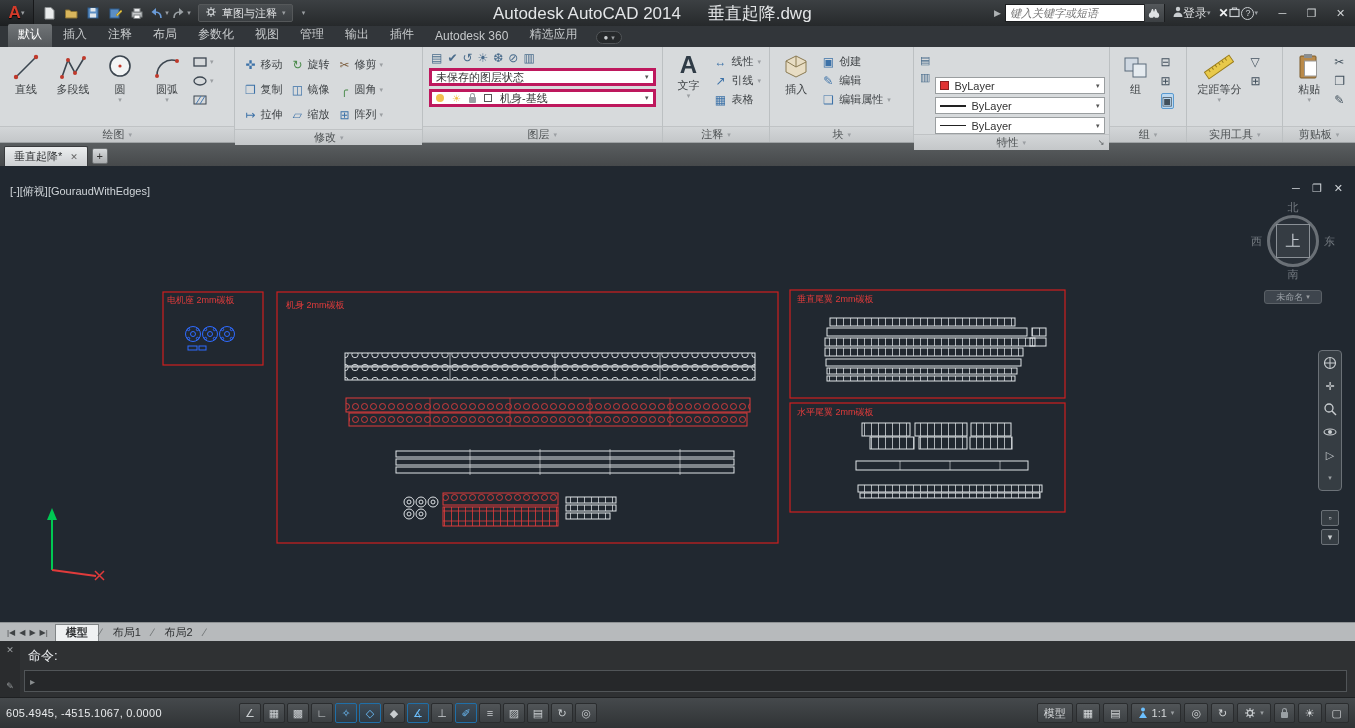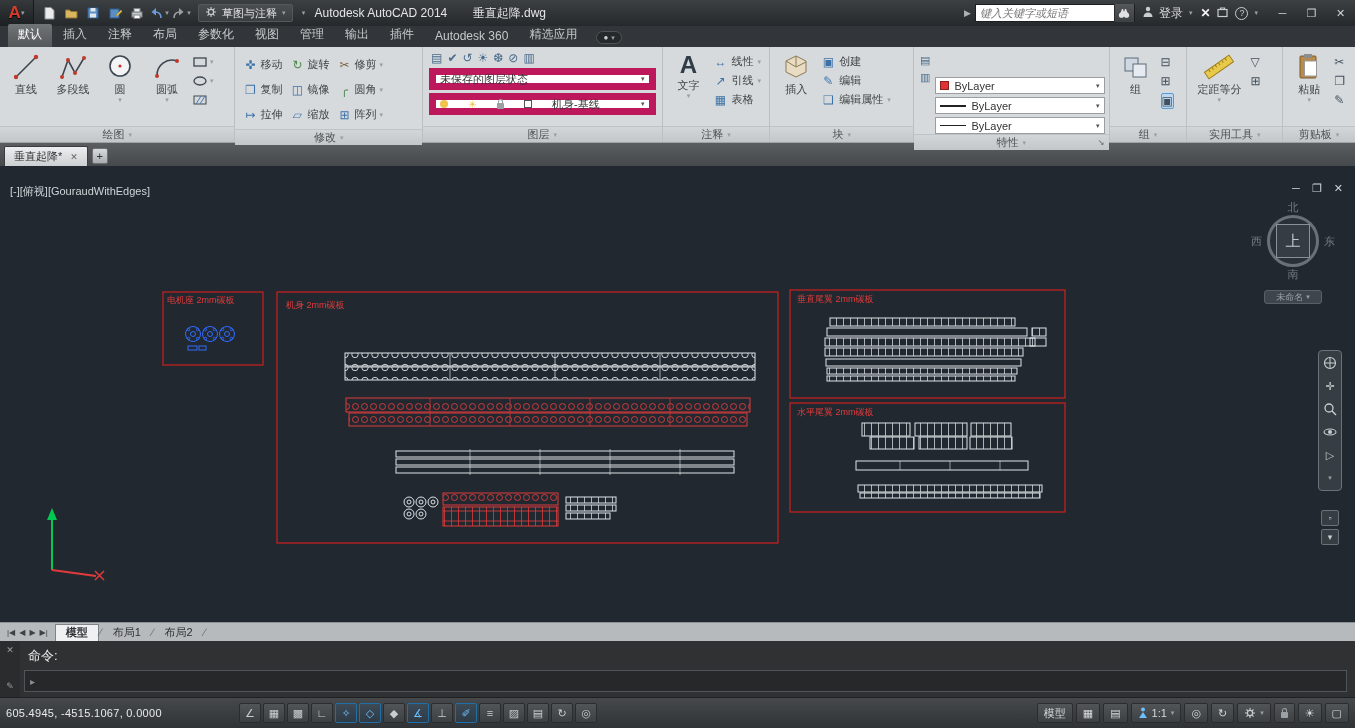--- a/index.html
+++ b/index.html
@@ -6,27 +6,27 @@
   html,body { width:1355px; height:728px; overflow:hidden; font-family:"Liberation Sans",sans-serif; background:#000; }
 
   
   .titlebar { height:26px; background:linear-gradient(#3c4043,#26292b); display:flex; align-items:center; color:#d8dadc; font-size:12px; }
   .app-btn { width:34px; height:26px; display:flex; align-items:center; justify-content:center; background:linear-gradient(#35393c,#1d1f21); border-right:1px solid #17181a; }
   .app-a { color:#d43b2a; font-weight:bold; font-size:17px; text-shadow:0 1px 1px #000; }
   .qat { display:flex; align-items:center; margin-left:4px; }
   .qbtn { width:22px; height:20px; display:flex; align-items:center; justify-content:center; border-radius:2px; }
   .ws-dd { height:18px; border:1px solid #55585a; background:linear-gradient(#4a4e51,#3a3e41); border-radius:2px; display:flex; align-items:center; padding:0 6px; gap:5px; font-size:11px; margin-left:6px; color:#e0e2e4; }
   .dd { font-size:7px; color:#9b9fa2; }
-  .tb-title { flex:1; text-align:left; font-size:12px; color:#e3e5e7; white-space:nowrap; }
+  .tb-title { flex:1; text-align:center; font-size:17px; color:#e3e5e7; white-space:nowrap; }
   .tb-doc { margin-left:22px; }
   .tb-caret { font-size:9px; color:#aeb2b4; margin:0 4px; }
   .searchbox { display:flex; align-items:center; height:18px; background:#fff; border:1px solid #1c1e20; }
   .searchbox input { width:138px; border:none; outline:none; font-size:11px; font-style:italic; color:#555; padding:0 4px; background:transparent; font-family:"Liberation Sans",sans-serif;}
   .search-btn { width:20px; height:18px; background:linear-gradient(#54585b,#3c4043); display:flex; align-items:center; justify-content:center; border-left:1px solid #2a2c2e; }
-  .tb-group { display:flex; align-items:center; gap:6px; margin-left:8px; }
+  .tb-group { display:flex; align-items:center; gap:0; margin-left:8px; }
   .xlogo { font-weight:bold; color:#f2f4f5; font-size:12px; }
   .help-c { width:13px; height:13px; border:1px solid #c9cdd0; border-radius:50%; font-size:9px; display:flex; align-items:center; justify-content:center; color:#c9cdd0; }
   .winbtns { display:flex; margin-left:10px; }
   .winbtn { width:29px; height:22px; display:flex; align-items:center; justify-content:center; color:#cfd2d4; font-size:11px; }
 
   
   .ribbon-tabs { height:21px; background:#32363a; display:flex; align-items:flex-end; padding-left:8px; color:#c6c9cb; font-size:12px; }
   .rtab { padding:2px 10px 4px; margin-right:1px; }
   .rtab.active { background:linear-gradient(#707477,#54585b); color:#fff; border-radius:2px 2px 0 0; }
   .ribbon-pill { margin-left:8px; margin-bottom:3px; font-size:8px; background:#26292b; border:1px solid #515558; border-radius:8px; padding:1px 6px; color:#c9cdd0; display:flex; gap:3px; align-items:center;}
@@ -40,21 +40,21 @@
   .bigbtn { width:44px; display:flex; flex-direction:column; align-items:center; padding-top:2px; gap:1px; font-size:11px; color:#3f4346; }
   .bigbtn svg { width:30px; height:30px; }
   .blabel { font-size:11px; line-height:12px; text-align:center; }
   .minicol { display:flex; flex-direction:column; gap:5px; padding-top:5px; }
   .minibtn { display:flex; align-items:center; gap:2px; font-size:12px; color:#41505c; }
   .mod-grid { display:grid; grid-template-columns:repeat(3,auto); grid-auto-rows:25px; column-gap:8px; padding:2px 4px; align-items:center; }
   .mod-item { display:flex; align-items:center; gap:3px; font-size:11px; color:#3f4346; white-space:nowrap; }
   .mico { font-size:12px; color:#3d72a8; width:14px; text-align:center; }
   .layers-col { display:flex; flex-direction:column; gap:3px; width:100%; padding:1px 2px; }
   .lay-icons { display:flex; gap:5px; font-size:12px; color:#4a6c8c; padding:0 2px; }
-  .lay-dd { height:18px; background:#fff; border:7px solid #be185d; display:flex; align-items:center; font-size:11px; color:#333; padding:4px 4px; gap:20px; }
+  .lay-dd { height:18px; background:#fff; border:3px solid #be185d; display:flex; align-items:center; font-size:11px; color:#333; padding:4px 4px; gap:8px; }
   .lay-dd .dd { margin-left:auto; color:#555; }
   .li-dot { width:8px; height:8px; border-radius:50%; background:#f2c14e; }
   .li-sun { color:#f2c14e; font-size:10px; }
   .css-lock { width:7px; height:6px; background:#9aa0a4; border-radius:1px; position:relative; margin-top:3px; }
   .css-lock::before { content:""; position:absolute; top:-4px; left:1px; width:3px; height:4px; border:1px solid #9aa0a4; border-bottom:none; border-radius:3px 3px 0 0; }
   .li-swatch { width:8px; height:8px; background:#fff; border:1px solid #555; }
   .ann-rows { display:flex; flex-direction:column; gap:4px; padding-top:4px; }
   .ann-row { display:flex; align-items:center; gap:4px; font-size:11px; color:#3f4346; white-space:nowrap; }
   .bigA { font-size:24px; font-weight:bold; color:#2f3b46; line-height:26px; }
   .prop-left { display:flex; flex-direction:column; gap:4px; padding:4px 2px; font-size:11px; color:#4a6c8c; }

